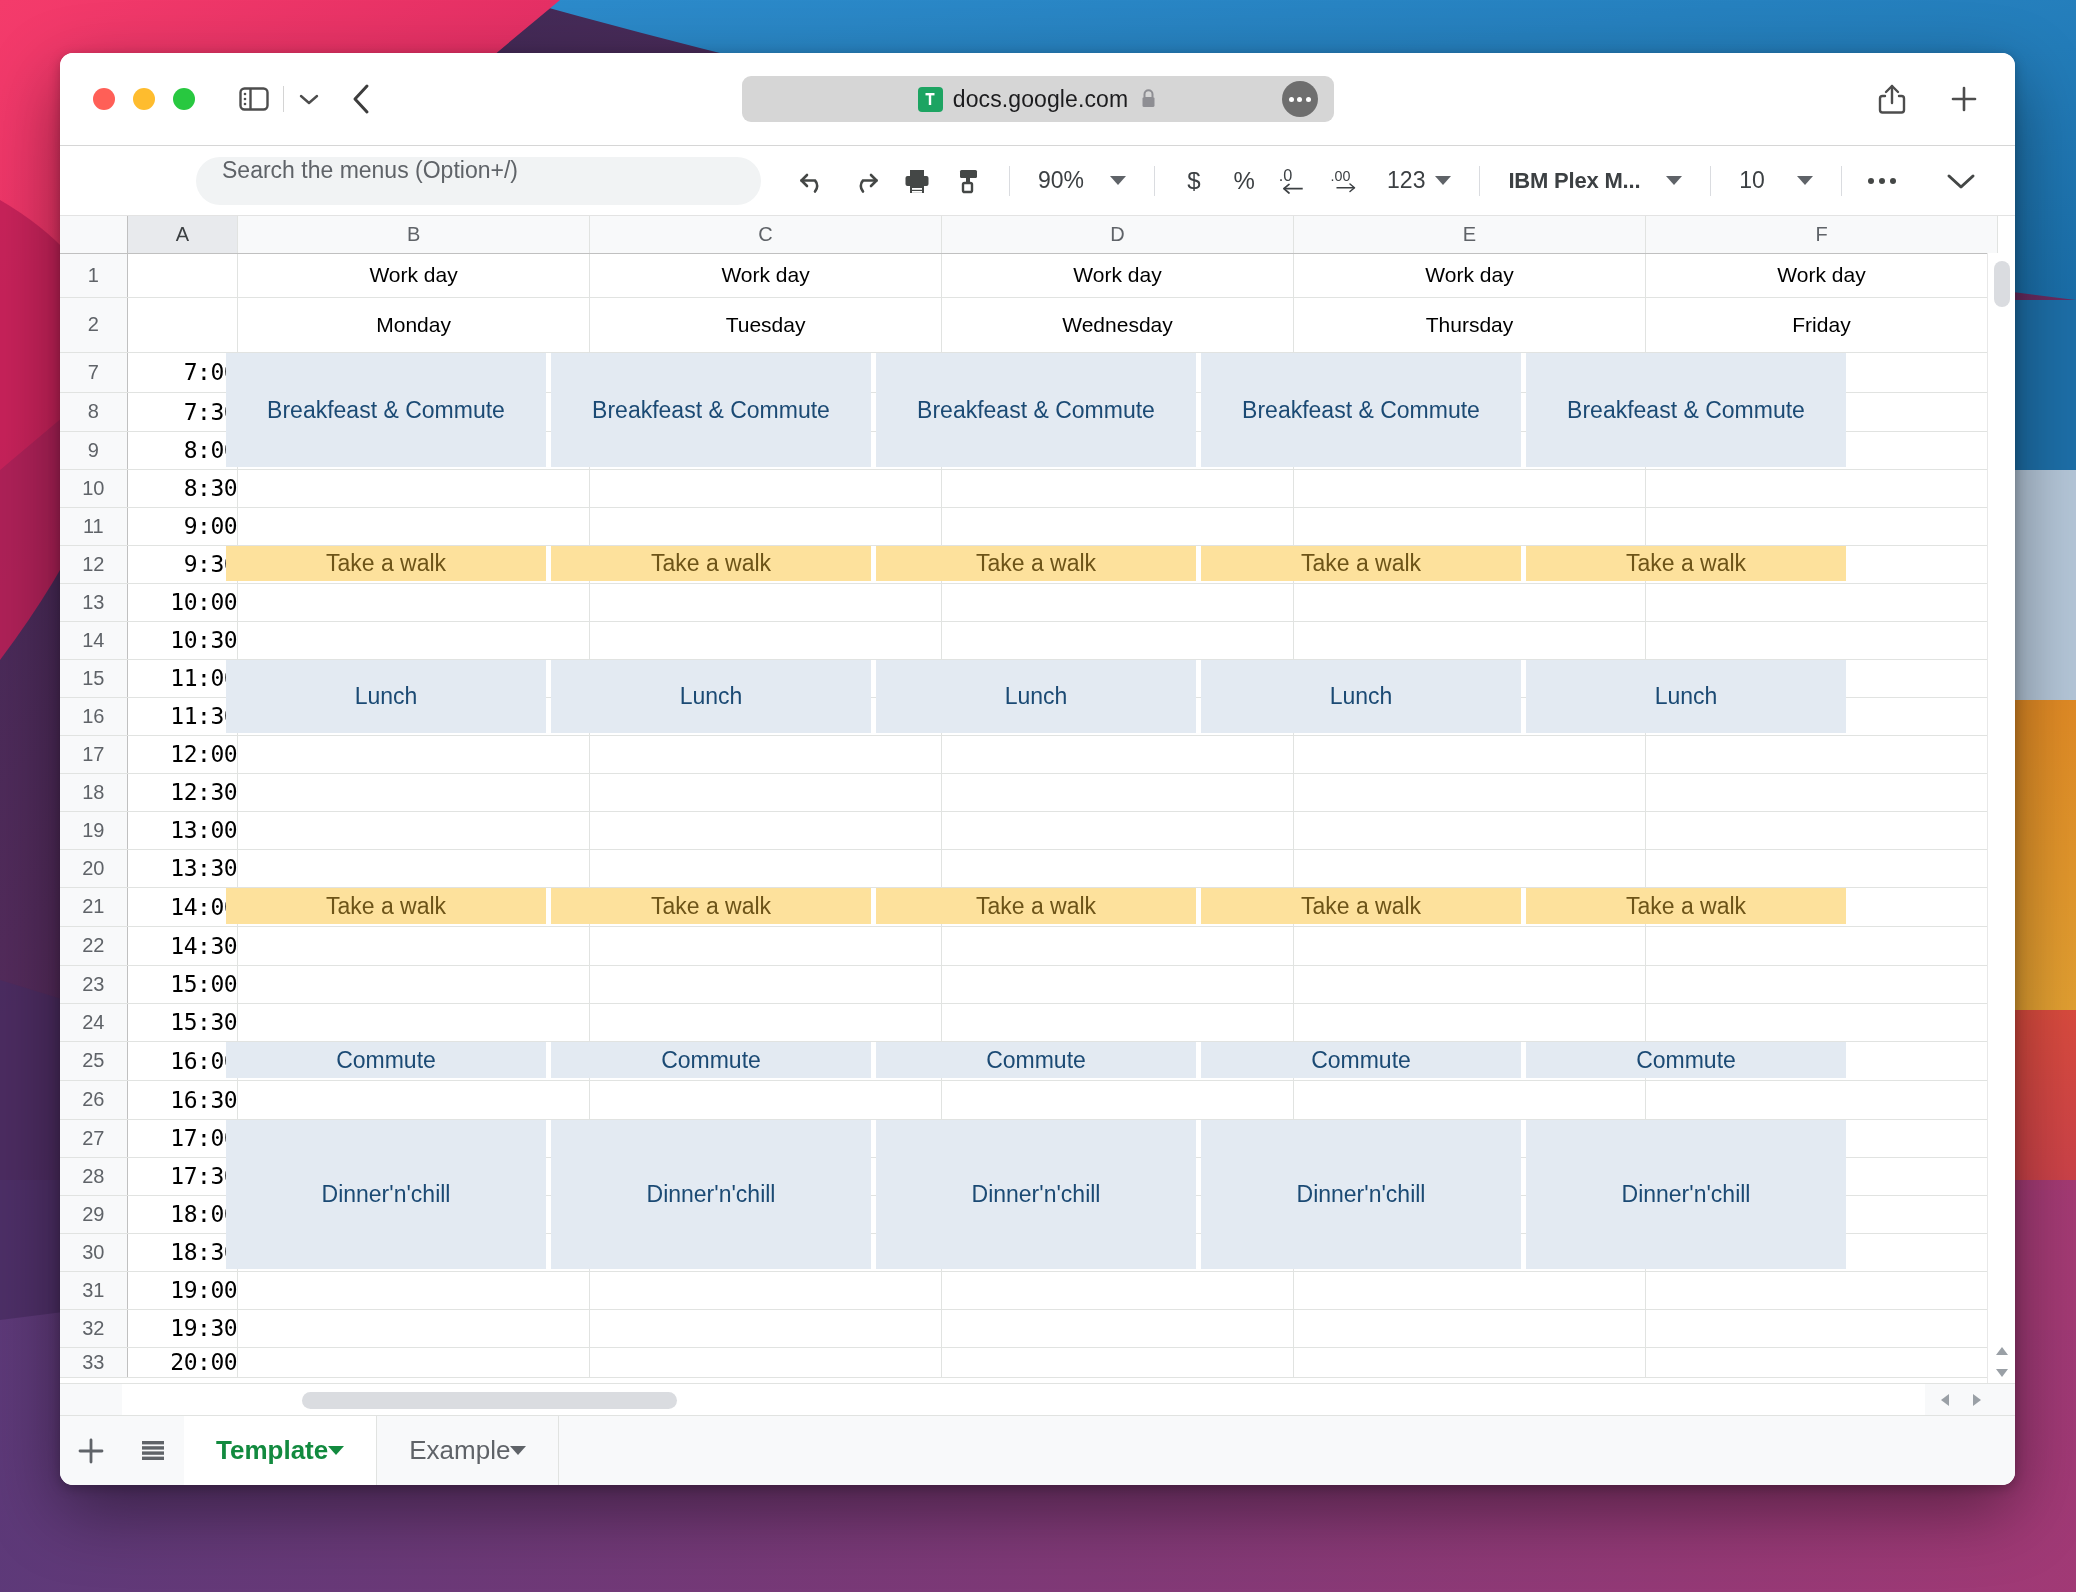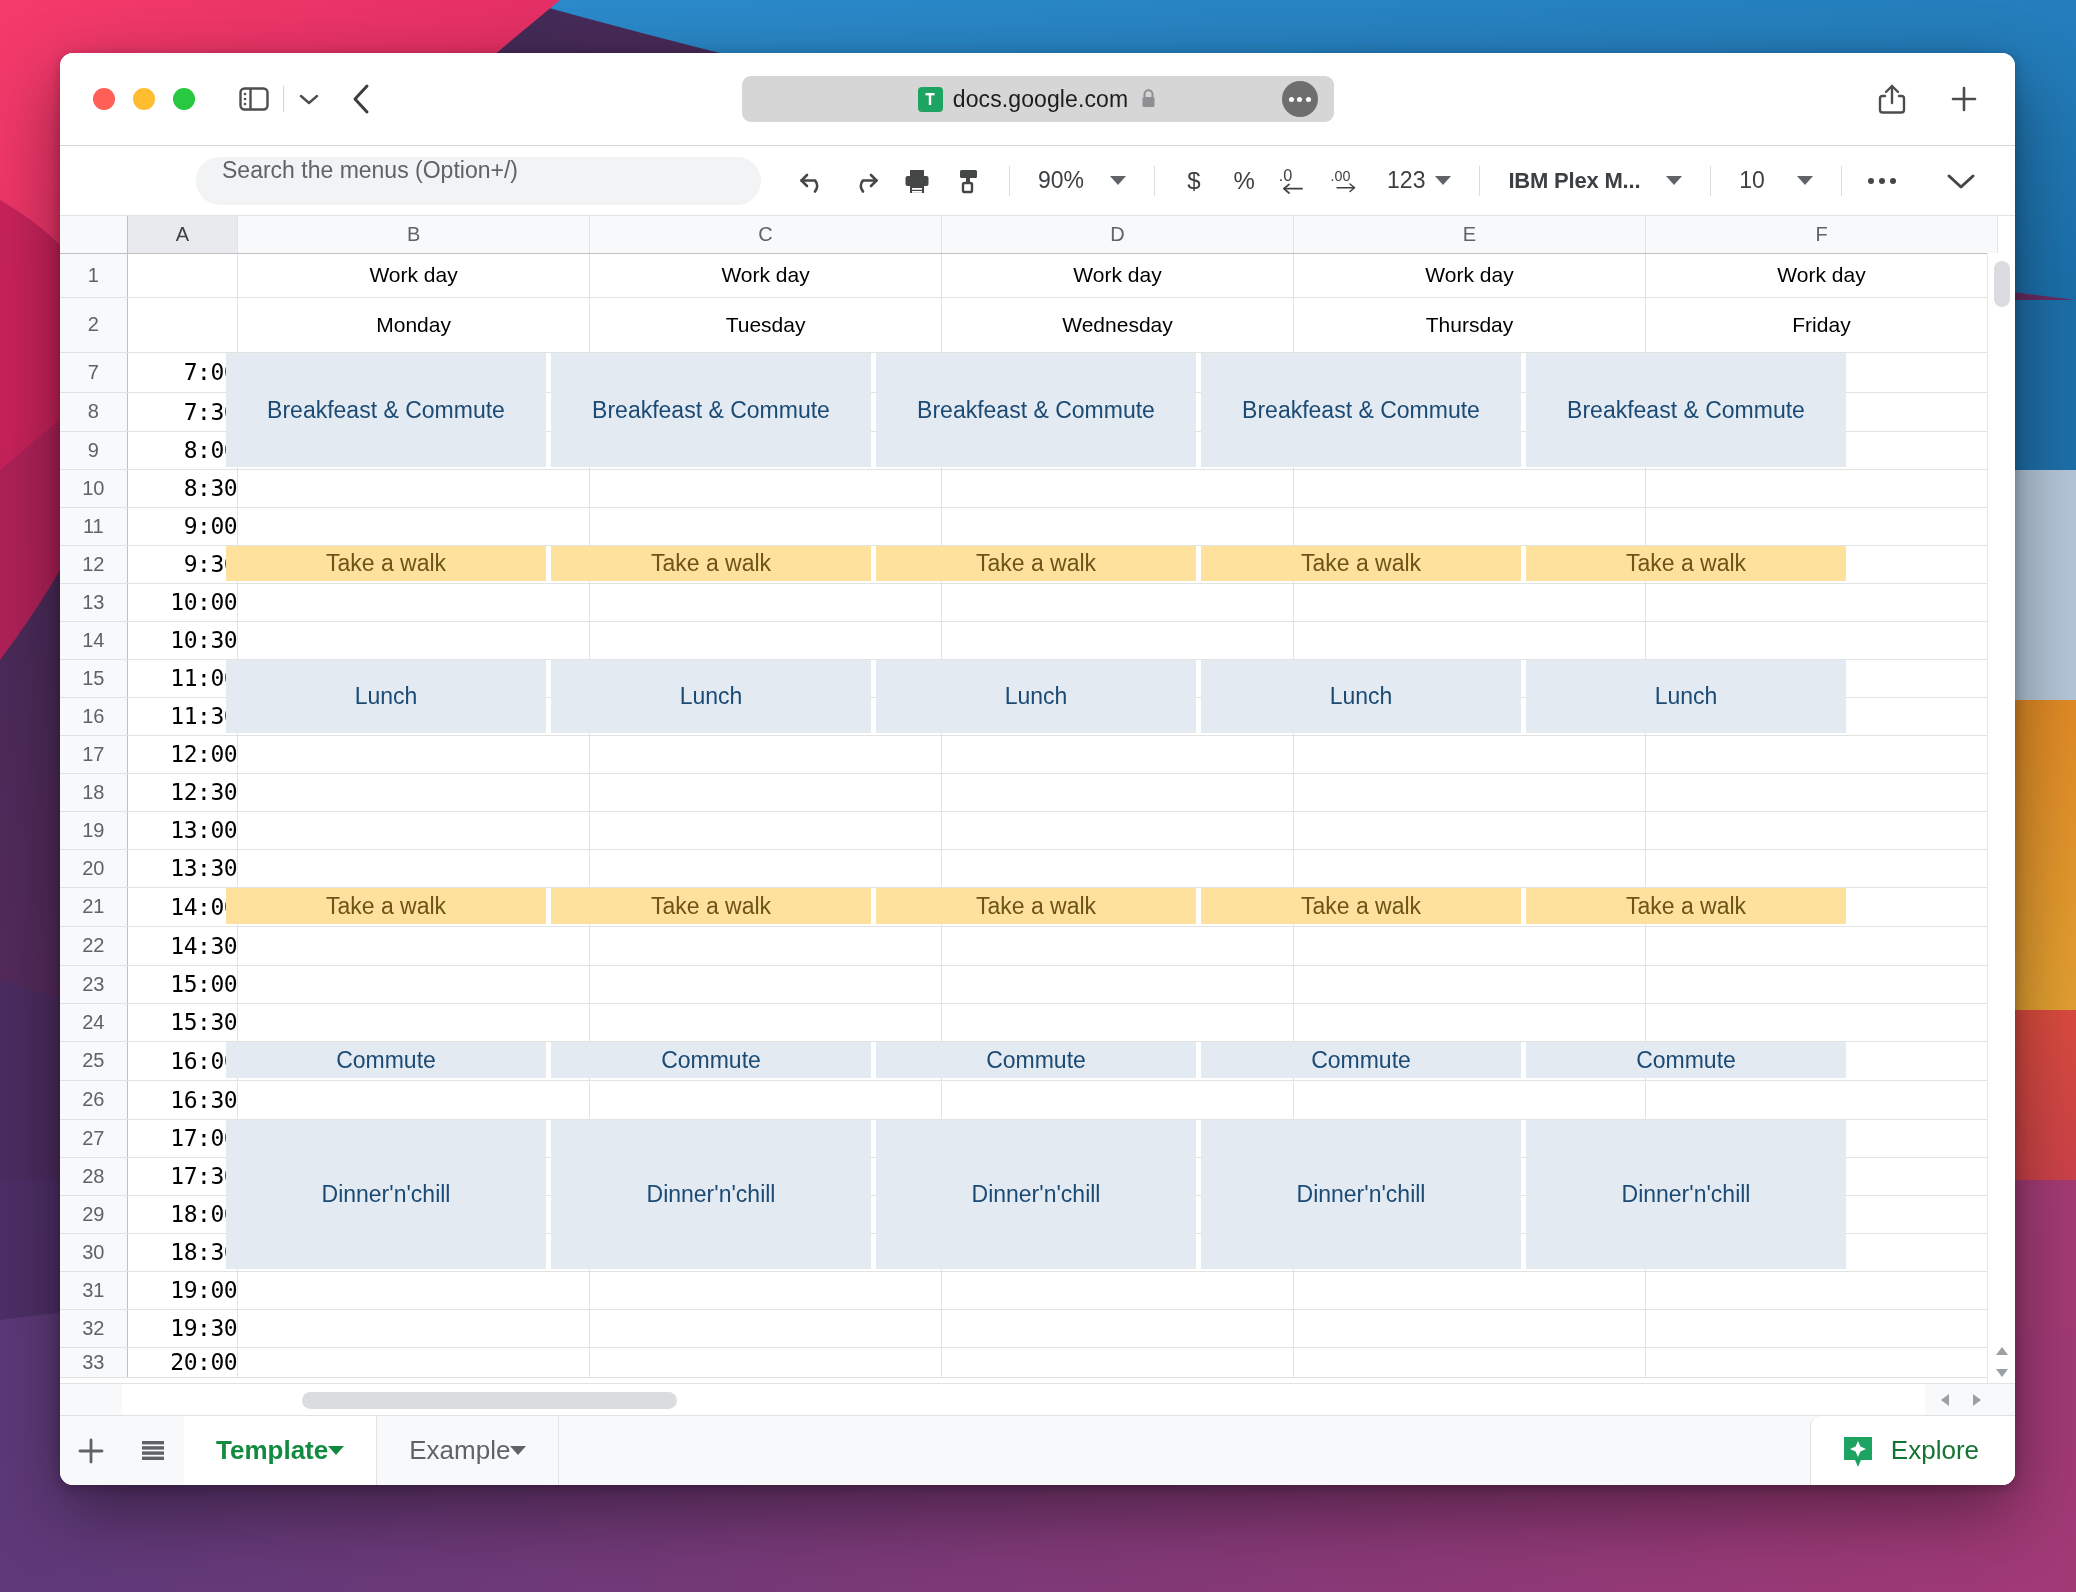--- a/index.html
+++ b/index.html
@@ -854,23 +854,14 @@
 
     <div class="sheet-tab active">
       <span>Template</span>
       <span class="tab-caret"></span>
     </div>
     <div class="sheet-tab inactive">
       <span>Example</span>
       <span class="tab-caret"></span>
     </div>
 
-    <div id="explore-button">
-      <span id="explore-icon">
-        <svg width="34" height="34" viewBox="0 0 34 34">
-          <path d="M3 3 H31 V26 H20 L17 33 L14 26 H3 Z" fill="#1da462"></path>
-          <path d="M17 7 L19.4 12.6 L25 15 L19.4 17.4 L17 23 L14.6 17.4 L9 15 L14.6 12.6 Z" fill="#fff"></path>
-        </svg>
-      </span>
-      <span>Explore</span>
-    </div>
   </div>
 </div>
 
 </body></html>

